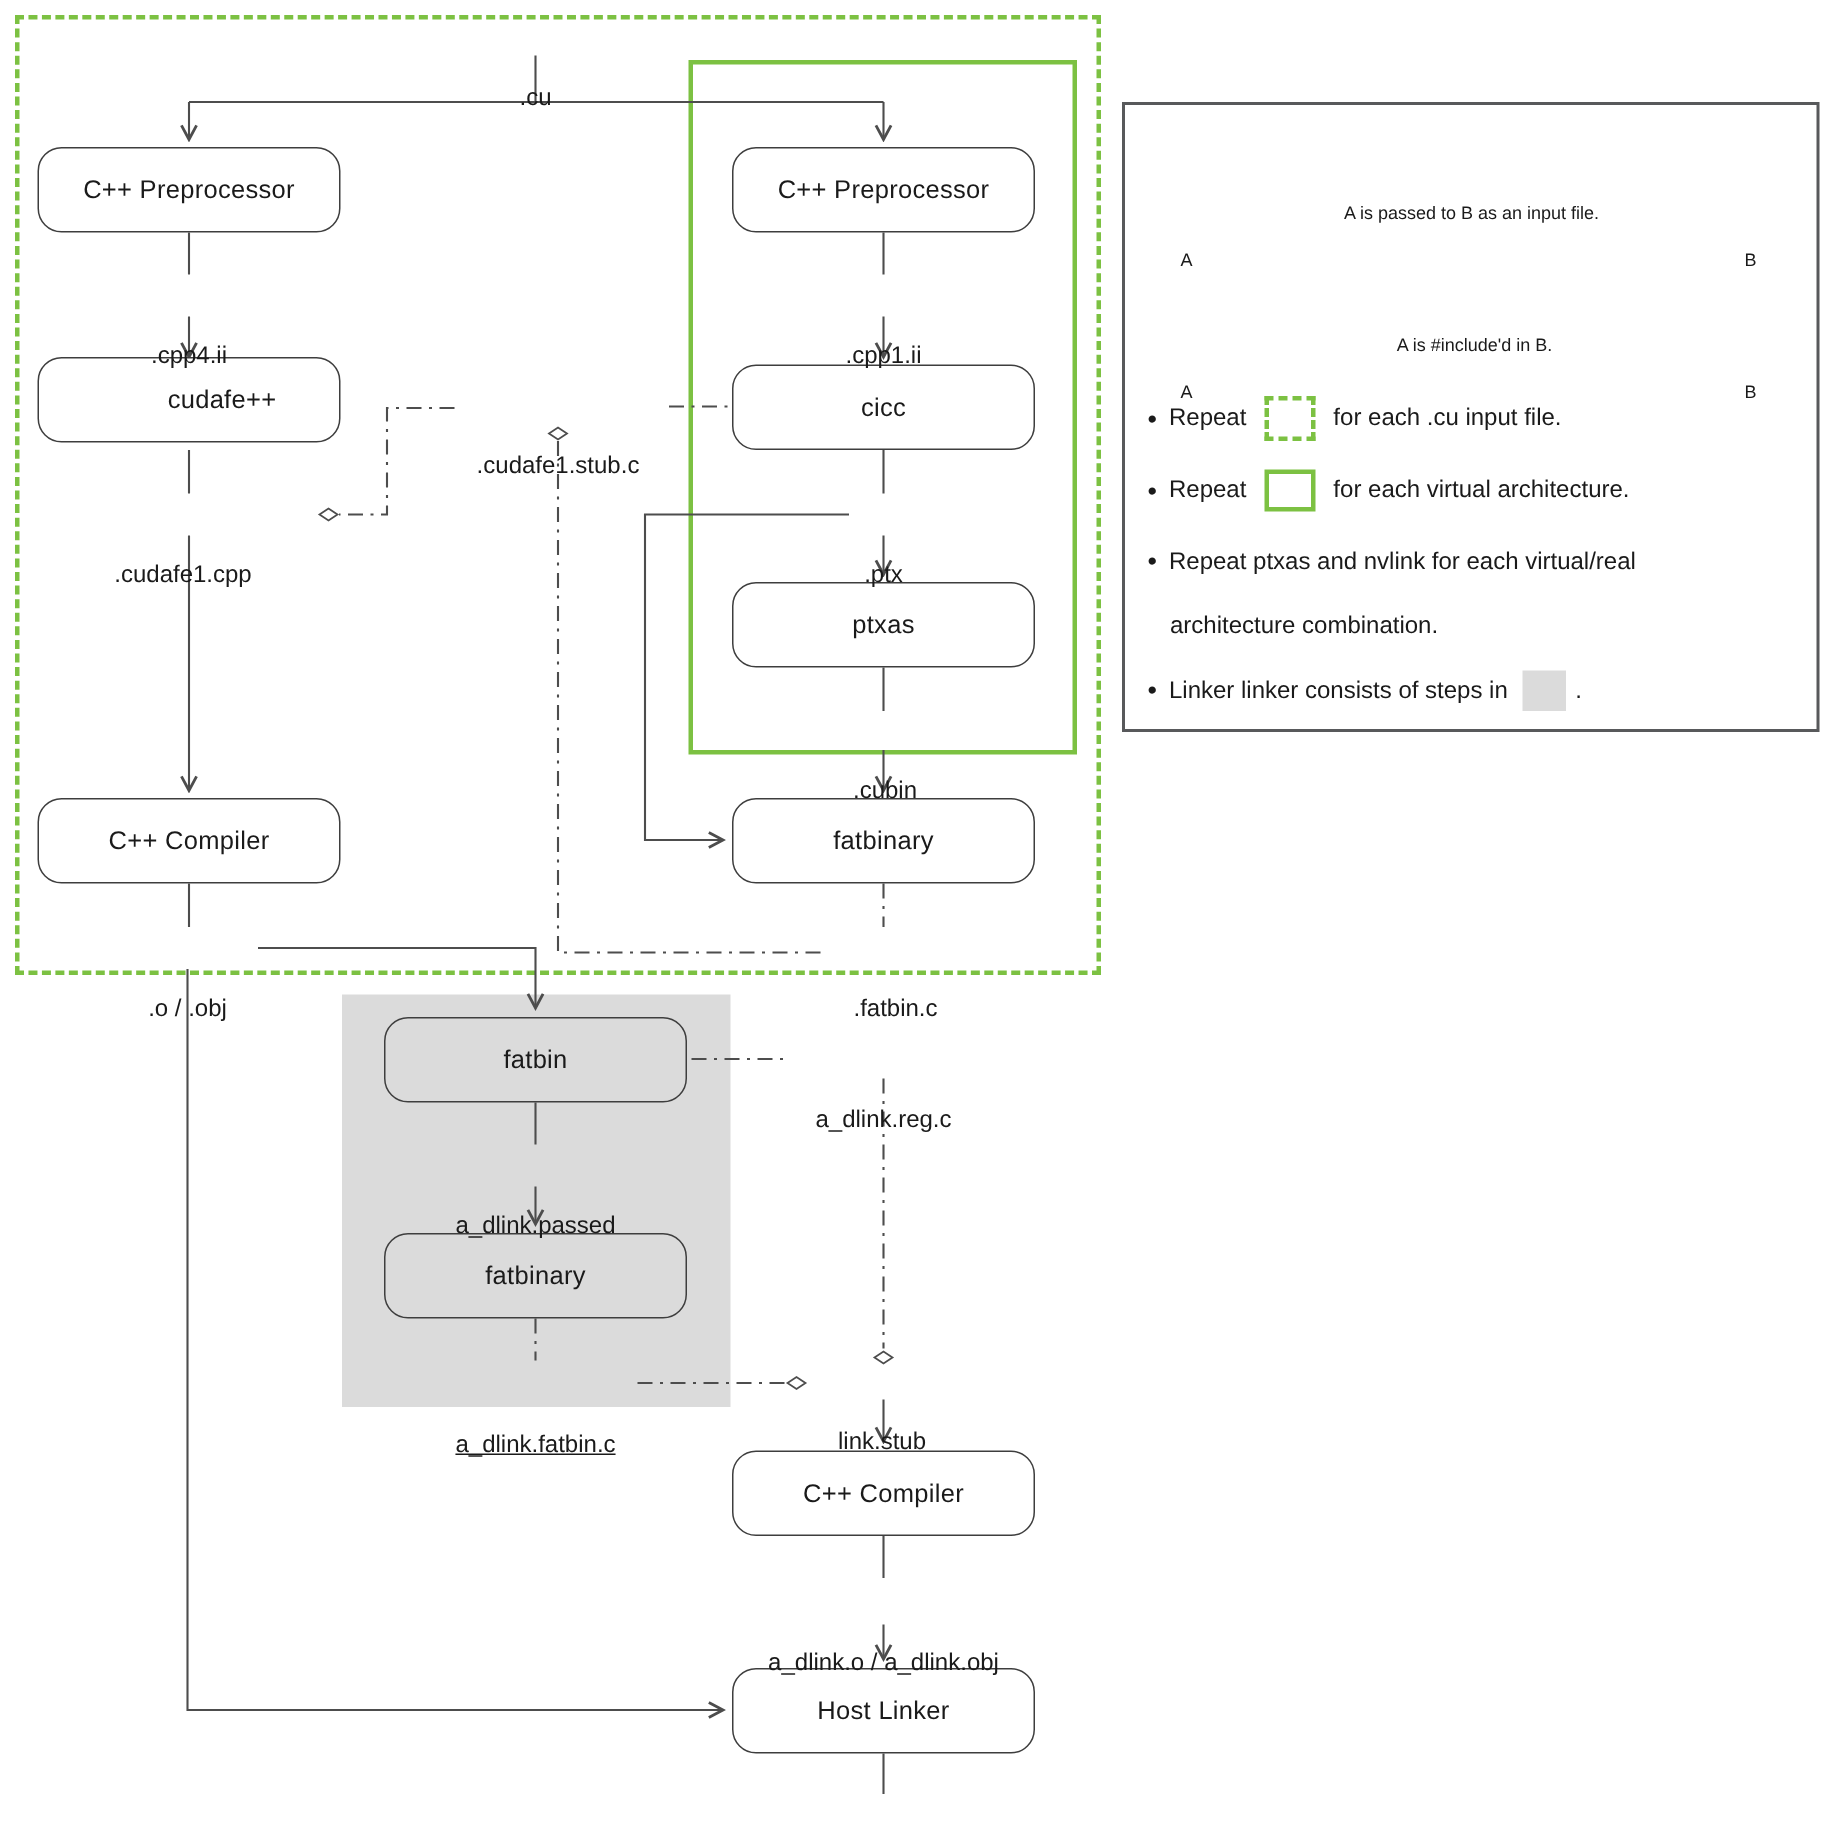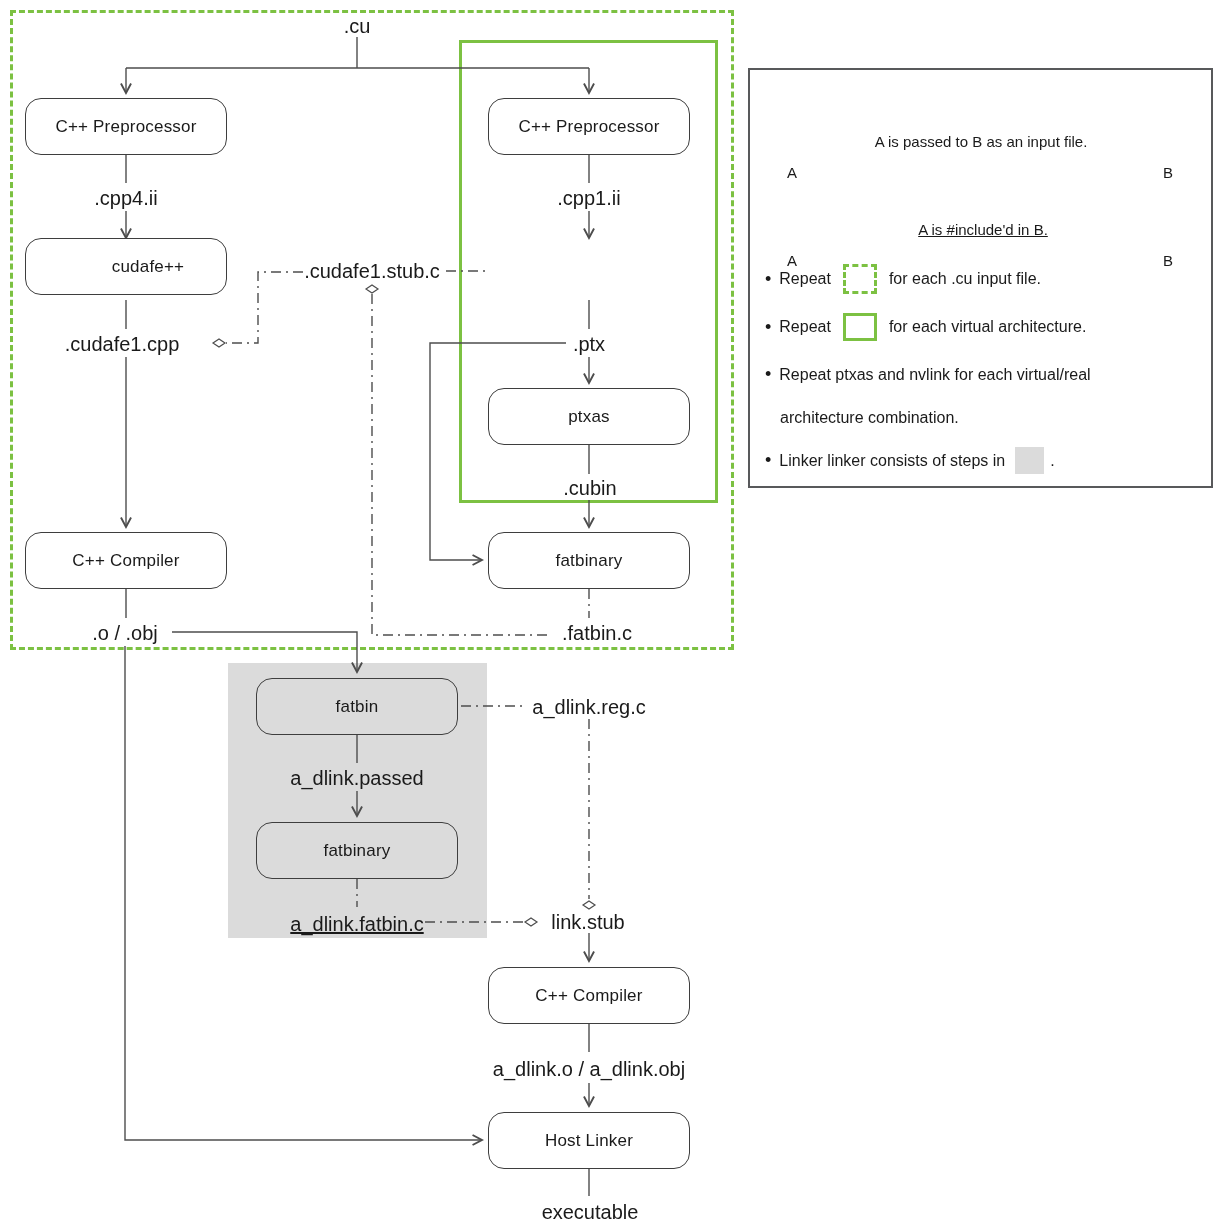--- a/index.html
+++ b/index.html
@@ -20,27 +20,27 @@
   svg.connectors{position:absolute;left:0;top:0;width:1219px;height:1227px;}
   .node{
     position:absolute;width:202px;height:57px;box-sizing:border-box;
     background:#fff;border:1.6px solid #3E3E3E;border-radius:16px;
     display:flex;align-items:center;justify-content:center;
     font-size:17px;letter-spacing:0.2px;
   }
   .node.gray{background:var(--device-gray);}
   .flabel{
     position:absolute;transform:translateX(-50%);white-space:nowrap;
-    font-size:20px;line-height:18px;
+    font-size:16px;line-height:18px;margin-top:40px;
   }
   .legend{
     position:absolute;left:748px;top:68px;width:465px;height:420px;box-sizing:border-box;
     border:2px solid #58595B;background:#fff;
   }
-  .ltext{position:absolute;white-space:nowrap;font-size:15px;line-height:18px;}
+  .ltext{position:absolute;white-space:nowrap;font-size:12px;line-height:18px;}
   .lcenter{transform:translateX(-50%);}
   .lrow{position:absolute;display:flex;align-items:center;white-space:nowrap;font-size:16px;}
   .bullet{font-size:18px;margin-right:8px;}
   .sq{display:inline-block;box-sizing:border-box;}
   .sq-dashed{width:34px;height:30px;border:3px dashed var(--green);margin:0 12px;}
   .sq-solid{width:34px;height:28px;border:3px solid var(--green);margin:0 12px;}
   .sq-gray{width:29px;height:27px;background:var(--device-gray);margin:0 6px 0 10px;}
 </style>
 </head>
 <body>
@@ -103,20 +103,21 @@
       <polygon points="366,289 372,285 378,289 372,293"></polygon>
       <polygon points="583,905 589,901 595,905 589,909"></polygon>
       <polygon points="525,922 531,918 537,922 531,926"></polygon>
       <polygon points="1142,200 1148,196 1154,200 1148,204"></polygon>
     </g>
   </svg>
 
   <div class="node" style="left:25px;top:98px;">C++ Preprocessor</div>
   <div class="node" style="left:488px;top:98px;">C++ Preprocessor</div>
   <div class="node" style="left:25px;top:238px;padding-left:44px;">cudafe++</div>
+  <div class="node" style="left:488px;top:243px;">cicc</div>
   <div class="node" style="left:488px;top:388px;">ptxas</div>
   <div class="node" style="left:488px;top:532px;">fatbinary</div>
   <div class="node" style="left:25px;top:532px;">C++ Compiler</div>
   <div class="node gray" style="left:256px;top:678px;">fatbin</div>
   <div class="node gray" style="left:256px;top:822px;">fatbinary</div>
   <div class="node" style="left:488px;top:967px;">C++ Compiler</div>
   <div class="node" style="left:488px;top:1112px;">Host Linker</div>
 
   <div class="flabel" style="left:357px;top:17px;">.cu</div>
   <div class="flabel" style="left:126px;top:189px;">.cpp4.ii</div>
@@ -135,21 +136,21 @@
   <div class="flabel" style="left:590px;top:1203px;">executable</div>
 
   <div class="legend">
 
     <span class="ltext" style="left:37px;top:94px;">A</span>
     <span class="ltext" style="left:413px;top:94px;">B</span>
     <span class="ltext lcenter" style="left:231px;top:63px;">A is passed to B as an input file.</span>
 
     <span class="ltext" style="left:37px;top:182px;">A</span>
     <span class="ltext" style="left:413px;top:182px;">B</span>
-    <span class="ltext lcenter" style="left:233px;top:151px;text-decoration:underline;">A is #include'd in B.</span>
+    <span class="ltext lcenter" style="left:233px;top:151px;">A is #include'd in B.</span>
 
     <div class="lrow" style="left:15px;top:194px;">
       <span class="bullet">•</span>
       <span>Repeat</span>
       <span class="sq sq-dashed"></span>
       <span>for each .cu input file.</span>
     </div>
 
     <div class="lrow" style="left:15px;top:243px;">
       <span class="bullet">•</span>

